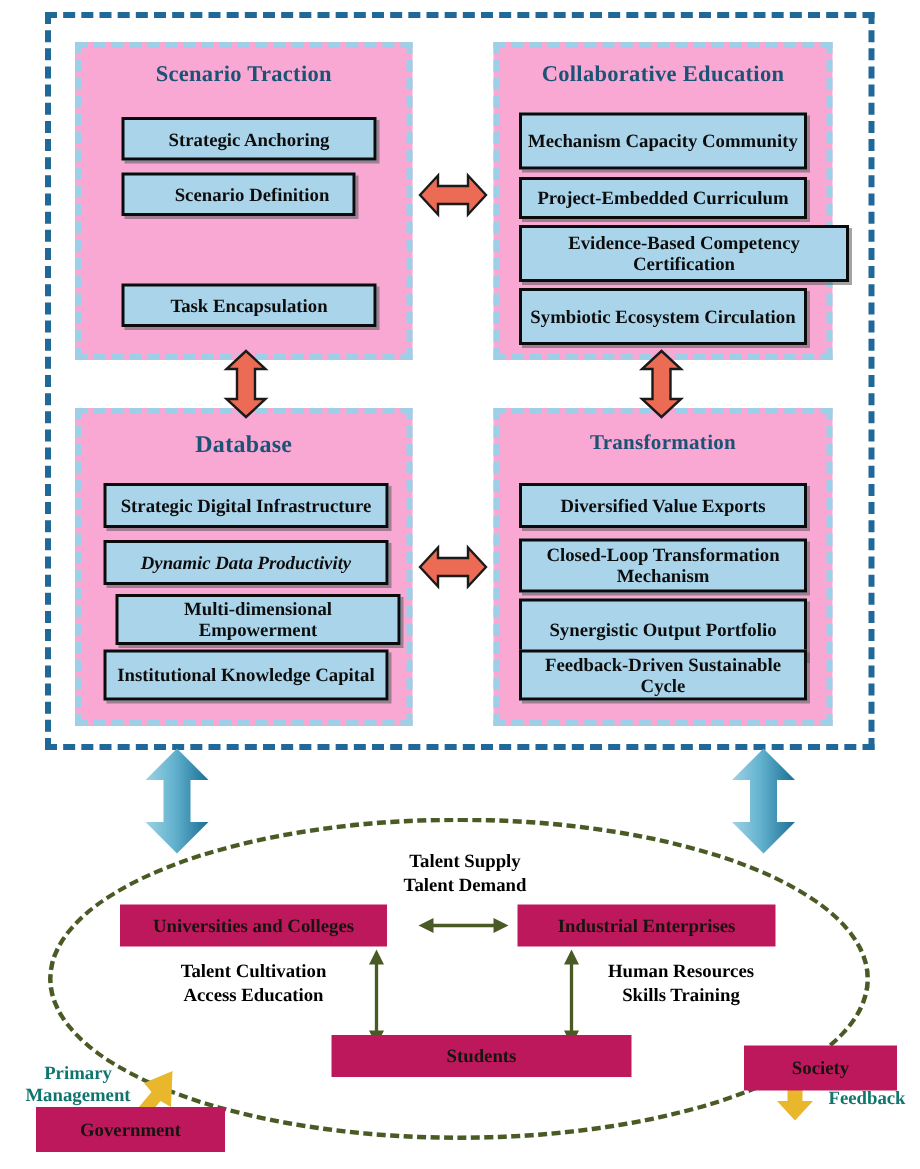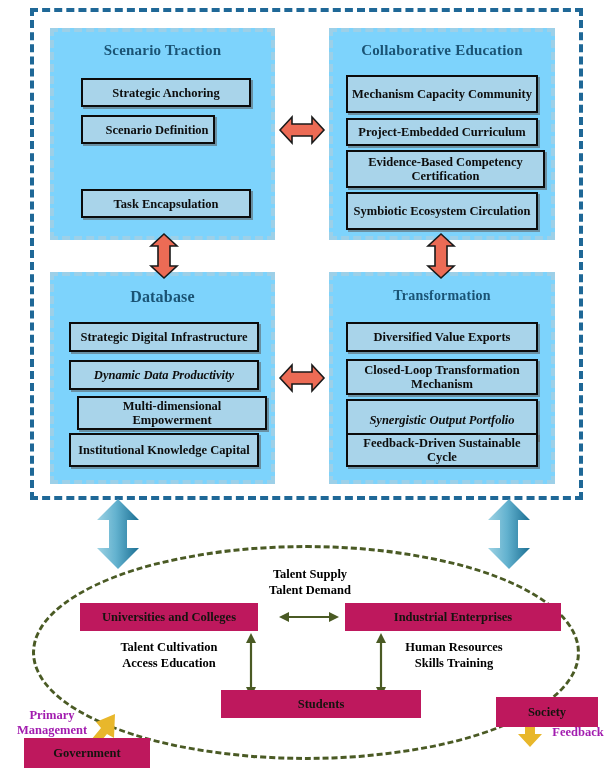--- a/index.html
+++ b/index.html
@@ -21,21 +21,21 @@
     left: 30px; top: 8px;
     width: 553px; height: 492px;
     border: 4px dashed #1F6897;
     background: transparent;
   }
 
   
   .quadrant {
     position: absolute;
     border: 4px dashed #9DD0E8;
-    background: #7dd3fc;
+    background: #f9a8d4;
   }
   .q-title {
     position: absolute;
     left: 0; right: 0;
     text-align: center;
     font-weight: bold;
     color: #1A5374;
     letter-spacing: .2px;
     white-space: nowrap;
   }
@@ -95,63 +95,63 @@
     font-weight: bold;
     color: #000000;
     font-size: 12.5px;
     line-height: 1.25;
     white-space: pre-line;
   }
   .corner-label {
     position: absolute;
     text-align: center;
     font-weight: bold;
-    color: #a21caf;
+    color: #0f766e;
     font-size: 12.5px;
     line-height: 1.2;
     white-space: pre-line;
   }
   .olive-arrow { position: absolute; }
   .gold-arrow { position: absolute; }
 </style>
 </head>
 <body>
 
 <div id="stage">
 
   <div class="outer-frame"></div>
 
   <div class="quadrant" style="left:50px; top:28px; width:225px; height:212px;">
     <div class="q-title" style="top:10px; font-size:15px;">Scenario Traction</div>
     <div class="ibox" style="left:27px; top:46px; width:170px; height:29px;">Strategic Anchoring</div>
-    <div class="ibox" style="left:27px; top:83px; width:134px; height:29px;padding-left:21px;">Scenario Definition</div>
+    <div class="ibox" style="left:27px; top:83px; width:156px; height:29px;padding-left:21px;">Scenario Definition</div>
     <div class="ibox" style="left:27px; top:157px; width:170px; height:29px;">Task Encapsulation</div>
   </div>
 
   <div class="quadrant" style="left:329px; top:28px; width:226px; height:212px;">
     <div class="q-title" style="top:10px; font-size:15px;">Collaborative Education</div>
     <div class="ibox two-line" style="left:13px; top:43px; width:192px; height:38px;">Mechanism Capacity Community</div>
     <div class="ibox" style="left:13px; top:86px; width:192px; height:28px;">Project-Embedded Curriculum</div>
-    <div class="ibox two-line" style="left:13px; top:118px; width:199px; height:38px;">Evidence-Based Competency Certification</div>
+    <div class="ibox two-line" style="left:13px; top:118px; width:220px; height:38px;">Evidence-Based Competency Certification</div>
     <div class="ibox two-line" style="left:13px; top:160px; width:192px; height:38px;">Symbiotic Ecosystem Circulation</div>
   </div>
 
   <div class="quadrant" style="left:50px; top:272px; width:225px; height:212px;">
     <div class="q-title" style="top:12px; font-size:16px;">Database</div>
     <div class="ibox" style="left:15px; top:46px; width:190px; height:30px;">Strategic Digital Infrastructure</div>
     <div class="ibox" style="left:15px; top:84px; width:190px; height:30px;font-style:italic;">Dynamic Data Productivity</div>
     <div class="ibox two-line" style="left:23px; top:120px; width:190px; height:34px;">Multi-dimensional Empowerment</div>
     <div class="ibox two-line" style="left:15px; top:157px; width:190px; height:34px;">Institutional Knowledge Capital</div>
   </div>
 
   <div class="quadrant" style="left:329px; top:272px; width:226px; height:212px;">
     <div class="q-title" style="top:12px; font-size:14px;">Transformation</div>
     <div class="ibox" style="left:13px; top:46px; width:192px; height:30px;">Diversified Value Exports</div>
     <div class="ibox two-line" style="left:13px; top:83px; width:192px; height:36px;">Closed-Loop Transformation Mechanism</div>
-    <div class="ibox" style="left:13px; top:123px; width:192px; height:41px;font-style:italic;">Synergistic Output Portfolio</div>
+    <div class="ibox" style="left:13px; top:123px; width:192px; height:41px;">Synergistic Output Portfolio</div>
     <div class="ibox two-line" style="left:13px; top:157px; width:192px; height:34px;">Feedback-Driven Sustainable Cycle</div>
   </div>
 
   <svg class="arrow-h-orange" style="left:278px; top:110px;" width="48" height="40" viewBox="0 0 48 40">
     <polygon points="2,20 14,7 14,14 34,14 34,7 46,20 34,33 34,26 14,26 14,33" fill="#EC6B55" stroke="#1a1a1a" stroke-width="1.6" stroke-linejoin="miter"></polygon>
   </svg>
 
   <svg class="arrow-v-orange" style="left:144px; top:232px;" width="40" height="48" viewBox="0 0 40 48">
     <polygon points="20,2 33,14 26,14 26,34 33,34 20,46 7,34 14,34 14,14 7,14" fill="#EC6B55" stroke="#1a1a1a" stroke-width="1.6" stroke-linejoin="miter"></polygon>
   </svg>
@@ -186,21 +186,21 @@
     <polygon points="23,1 44,22 32,22 32,50 44,50 23,71 2,50 14,50 14,22 2,22" fill="url(#tealGradR)"></polygon>
   </svg>
 
   <div class="ellipse"></div>
 
   <div class="glabel" style="left:230px; top:567px; width:160px;">Talent Supply
 Talent Demand</div>
 
   <div class="gbox" style="left:80px; top:603px; width:178px; height:28px;">Universities and Colleges</div>
 
-  <div class="gbox" style="left:345px; top:603px; width:216px; height:28px;">Industrial Enterprises</div>
+  <div class="gbox" style="left:345px; top:603px; width:172px; height:28px;">Industrial Enterprises</div>
 
   <svg class="olive-arrow" style="left:278px; top:609px;" width="62" height="16" viewBox="0 0 62 16">
     <line x1="9" y1="8" x2="53" y2="8" stroke="#4A5A24" stroke-width="2.2"></line>
     <polygon points="1,8 11,3 11,13" fill="#4A5A24"></polygon>
     <polygon points="61,8 51,3 51,13" fill="#4A5A24"></polygon>
   </svg>
 
   <div class="glabel" style="left:95px; top:640px; width:148px;">Talent Cultivation
 Access Education</div>
 

